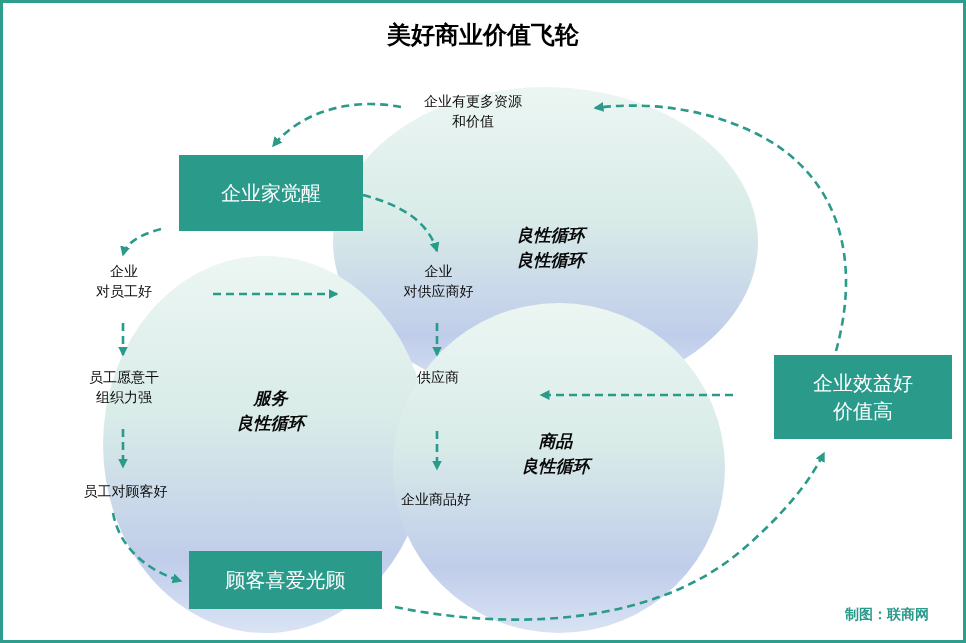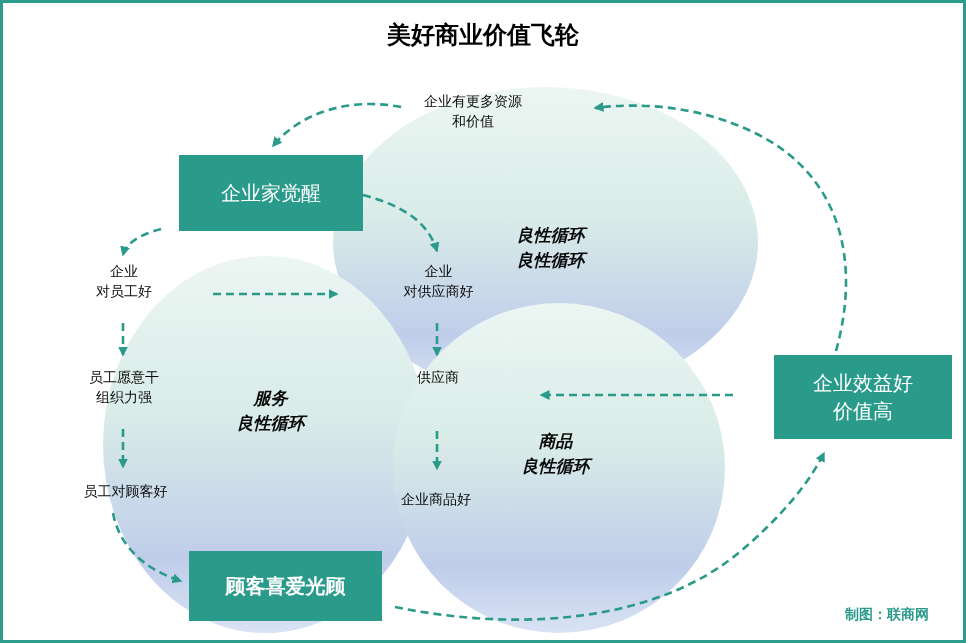--- a/index.html
+++ b/index.html
@@ -94,21 +94,21 @@
   </div>
 
   <div class="label" style="left:350px;top:486px;width:166px;">
     <span>企业商品好</span>
   </div>
 
   <div class="tbox" style="left:176px;top:152px;width:184px;height:76px;">
     <span>企业家觉醒</span>
   </div>
 
-  <div class="tbox" style="left:186px;top:548px;width:193px;height:70px;font-weight:bold;">
+  <div class="tbox" style="left:186px;top:548px;width:193px;height:58px;">
     <span>顾客喜爱光顾</span>
   </div>
 
   <div class="tbox" style="left:734px;top:352px;width:178px;height:84px;margin-left:37px;">
     <span>企业效益好</span>
     <span>价值高</span>
   </div>
 
   <div class="credit">制图：联商网</div>
 

